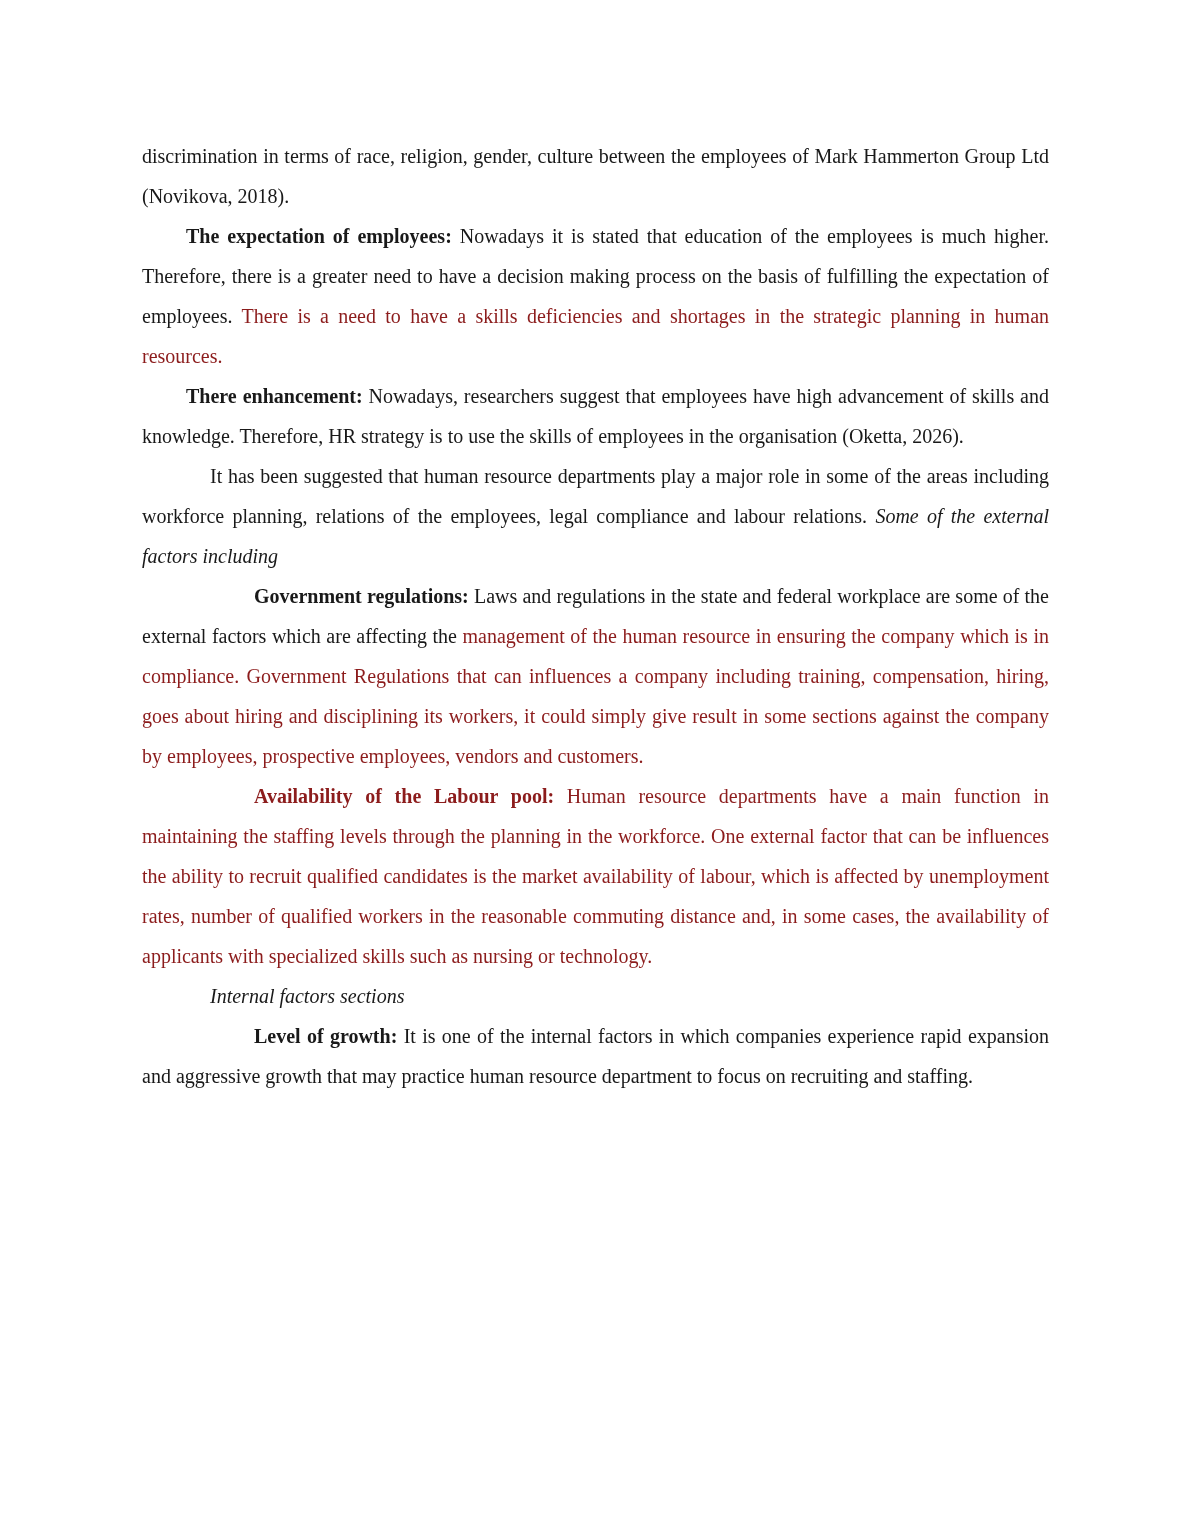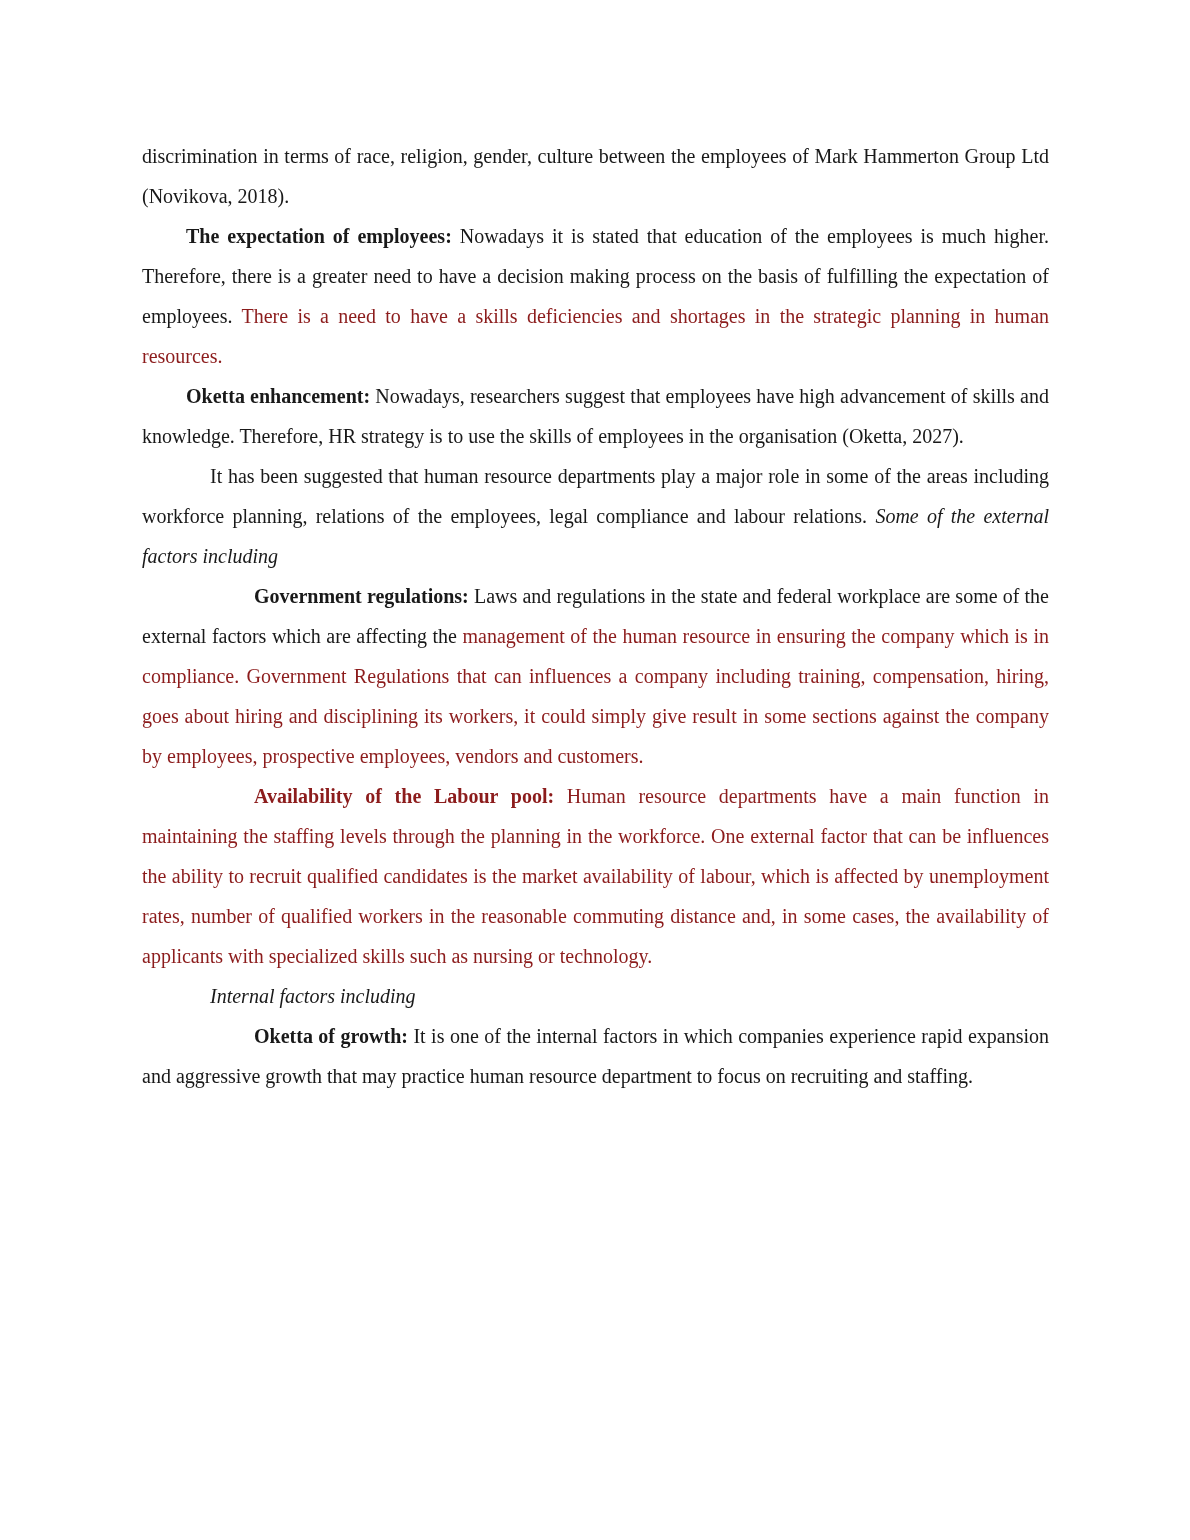--- a/index.html
+++ b/index.html
@@ -51,27 +51,27 @@
 </head>
 <body>
 
 <div class="page">
   <div class="content">
 
     <p><span>discrimination in terms of race, religion, gender, culture between the employees of Mark Hammerton Group Ltd (Novikova, 2018).</span></p>
 
     <p><span class="bold">The expectation of employees: </span><span>Nowadays it is stated that education of the employees is much higher. Therefore, there is a greater need to have a decision making process on the basis of fulfilling the expectation of employees. </span><span class="red">There is a need to have a skills deficiencies and shortages in the strategic planning in human resources.</span></p>
 
-    <p><span class="bold">Oketta enhancement: </span><span>Nowadays, researchers suggest that employees have high advancement of skills and knowledge. Therefore, HR strategy is to use the skills of employees in the organisation (Oketta, 2027).</span></p>
+    <p><span class="bold">There enhancement: </span><span>Nowadays, researchers suggest that employees have high advancement of skills and knowledge. Therefore, HR strategy is to use the skills of employees in the organisation (Oketta, 2026).</span></p>
 
 
     <p class="indent"><span>It has been suggested that human resource departments play a major role in some of the areas including workforce planning, relations of the employees, legal compliance and labour relations. </span><span class="italic">Some of the external factors including</span></p>
 
     <p class="indent"><span class="bold">Government regulations: </span><span>Laws and regulations in the state and federal workplace are some of the external factors which are affecting the </span><span class="red">management of the human resource in ensuring the company which is in compliance. Government Regulations that can influences a company including training, compensation, hiring, goes about hiring and disciplining its workers, it could simply give result in some sections against the company by employees, prospective employees, vendors and customers.</span></p>
 
     <p class="indent red"><span class="bold">Availability of the Labour pool: </span><span>Human resource departments have a main function in maintaining the staffing levels through the planning in the workforce. One external factor that can be influences the ability to recruit qualified candidates is the market availability of labour, which is affected by unemployment rates, number of qualified workers in the reasonable commuting distance and, in some cases, the availability of applicants with specialized skills such as nursing or technology.</span></p>
 
-    <p class="indent"><span class="italic">Internal factors including</span></p>
+    <p class="indent"><span class="italic">Internal factors sections</span></p>
 
-    <p class="indent"><span class="bold">Oketta of growth: </span><span>It is one of the internal factors in which companies experience rapid expansion and aggressive growth that may practice human resource department to focus on recruiting and staffing.</span></p>
+    <p class="indent"><span class="bold">Level of growth: </span><span>It is one of the internal factors in which companies experience rapid expansion and aggressive growth that may practice human resource department to focus on recruiting and staffing.</span></p>
 
   </div>
 </div>
 
 </body></html>

